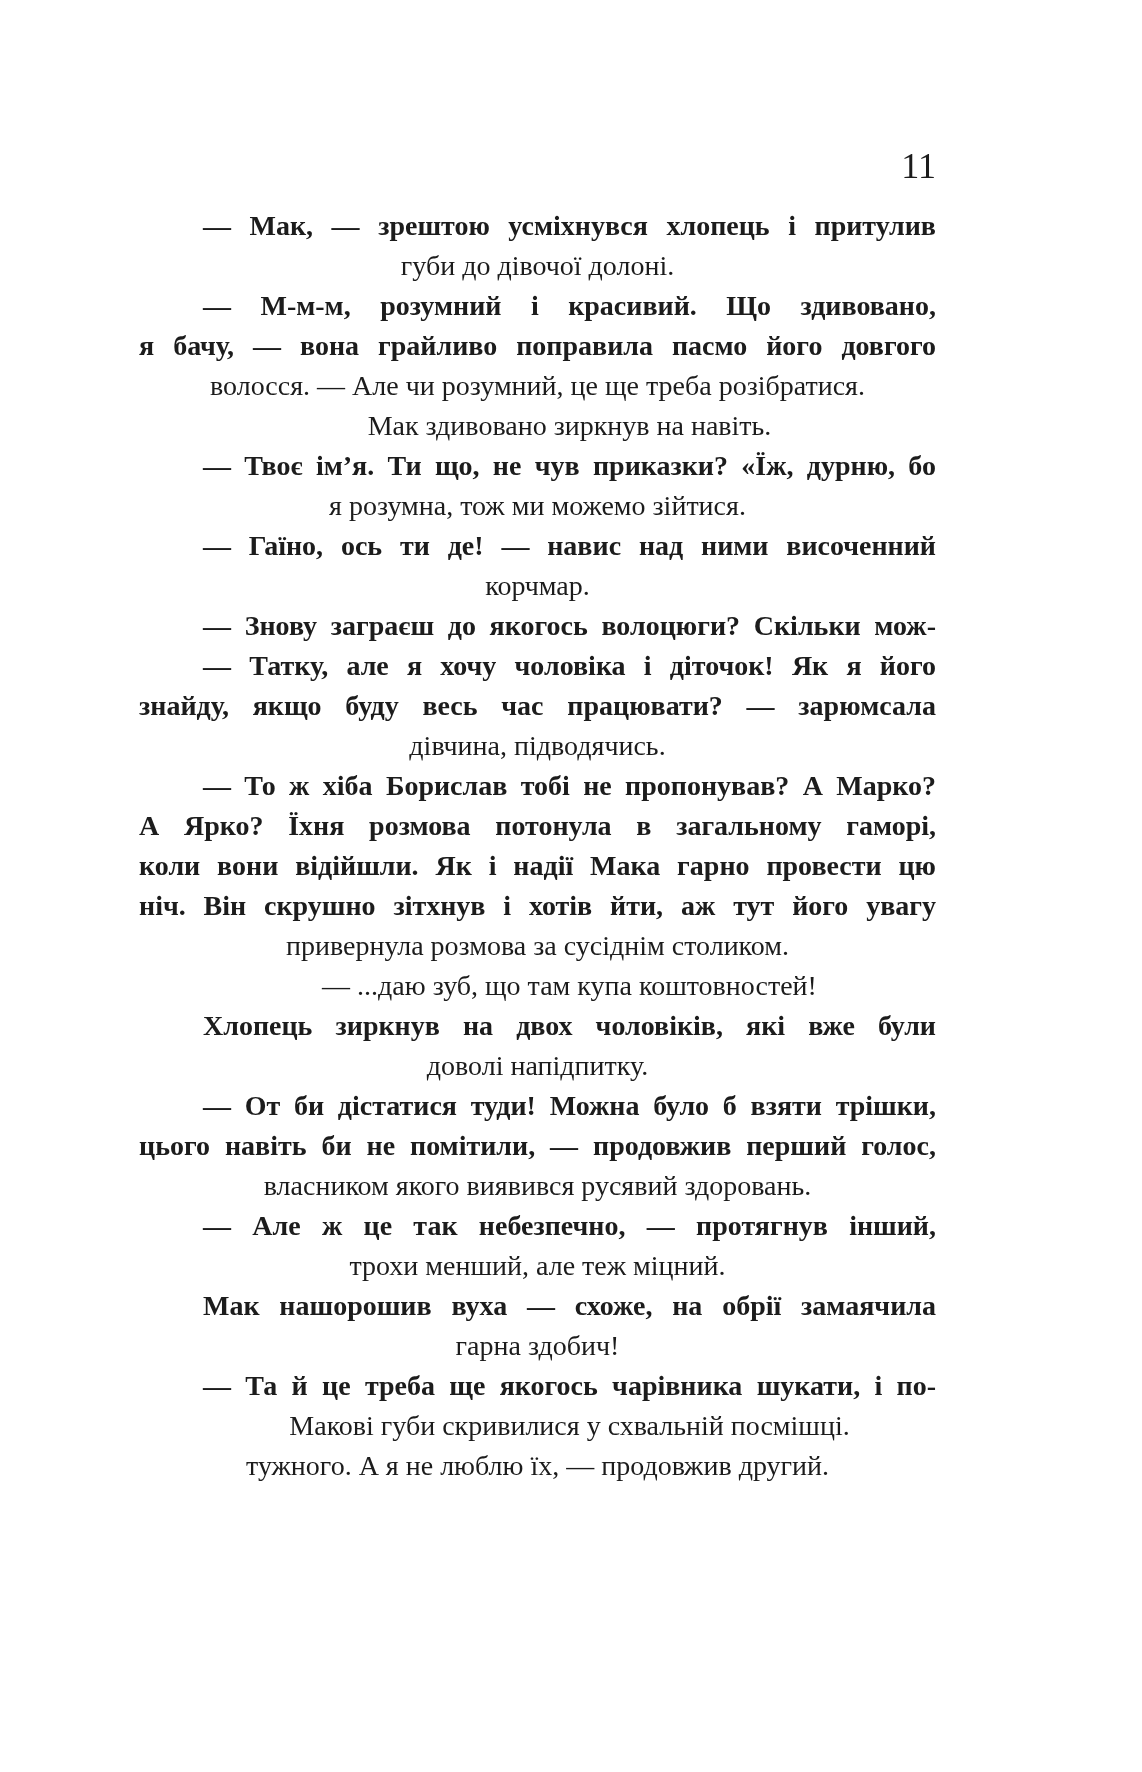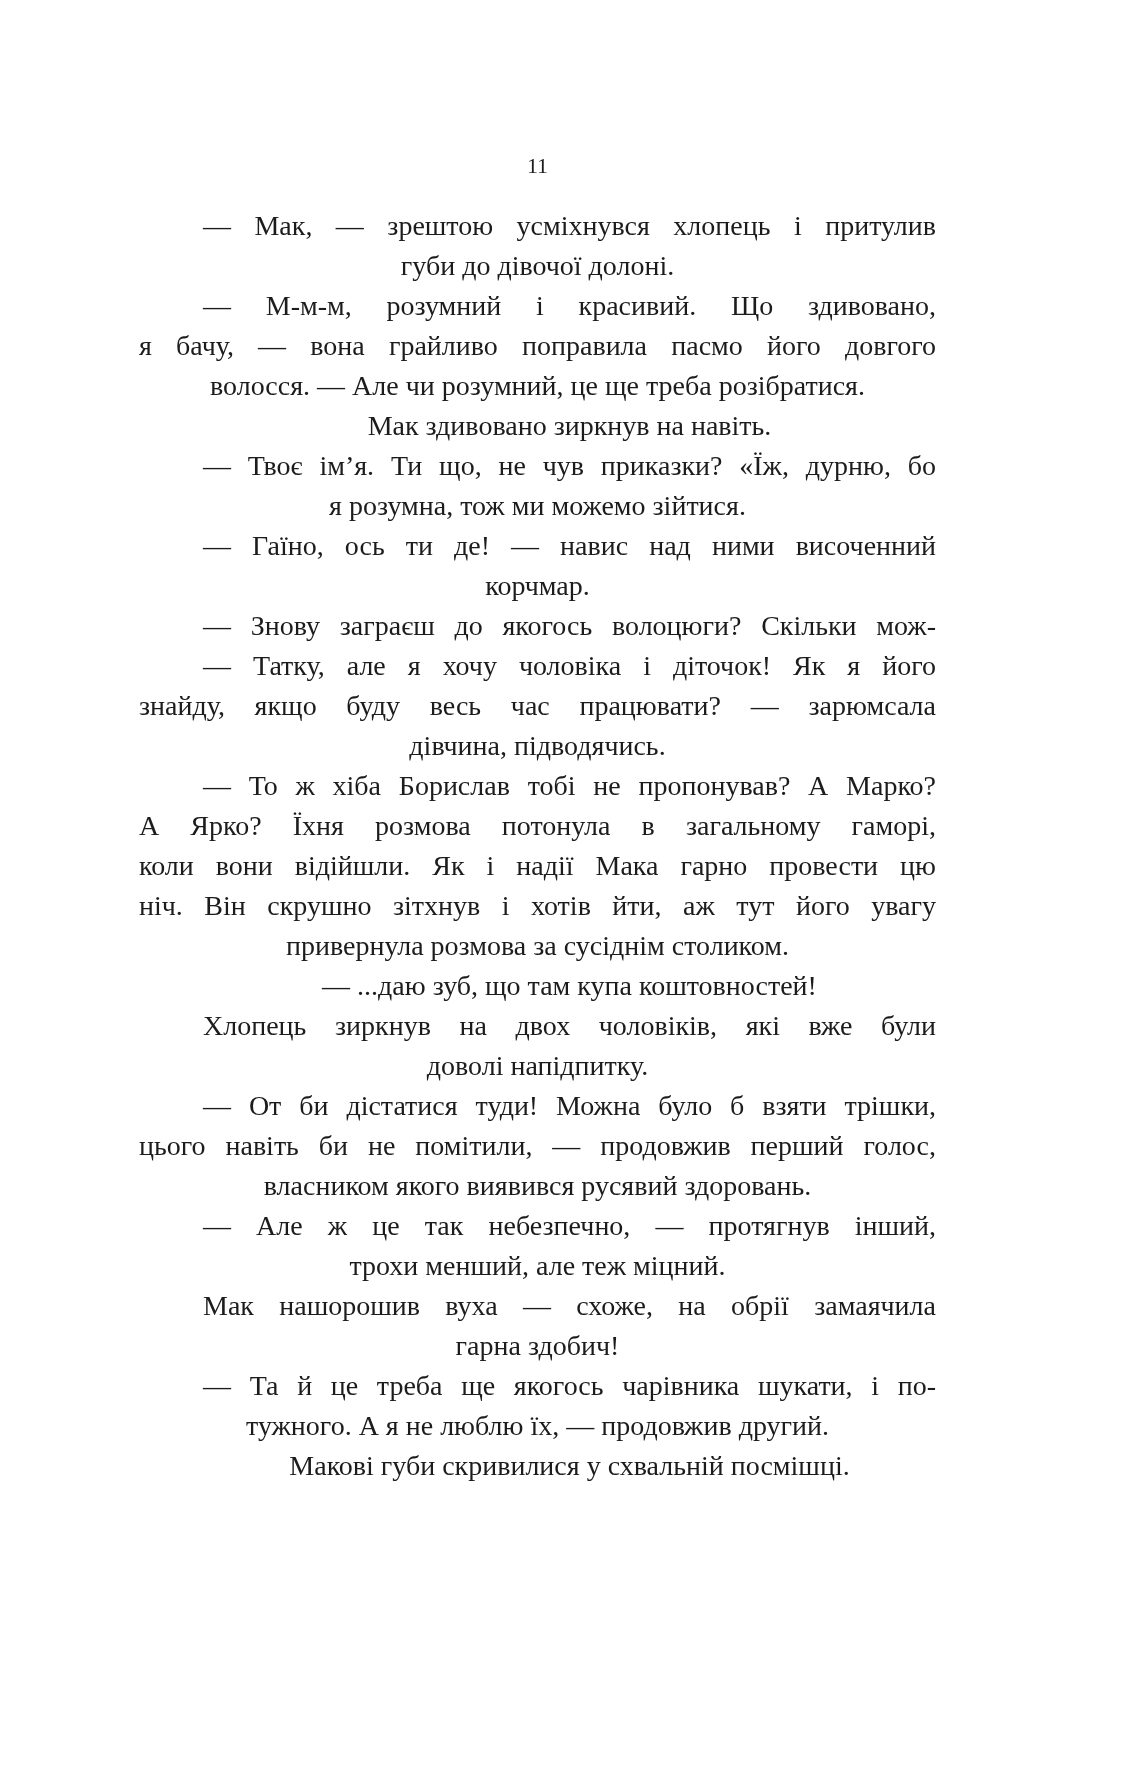--- a/index.html
+++ b/index.html
@@ -17,42 +17,43 @@
   .page {
     position: absolute;
     inset: 0;
     background: #ffffff;
   }
   .page-number {
     position: absolute;
     left: 139px;
     top: 150px;
     width: 797px;
-    text-align: center;
-    font-size: 22px;
+    text-align: right;
+    font-size: 36px;
     line-height: 32px;
     color: #1c1c1c;
   }
   .text-block {
     position: absolute;
     left: 139px;
     top: 206px;
     width: 797px;
     color: #1c1c1c;
   }
   .line {
     font-size: 28px;
     line-height: 40px;
     height: 40px;
     overflow: hidden;
     text-align: center;
   }
   .line.j {
     text-align: justify;
     text-align-last: justify;
+    font-weight: bold;
   }
   .line.ind {
     text-indent: 64px;
   }
 </style>
 </head>
 <body>
 
 <div class="page">
   <div class="page-number">11</div>
@@ -80,16 +81,16 @@
       <div class="line j ind">Хлопець зиркнув на двох чоловіків, які вже були</div>
       <div class="line">доволі напідпитку.</div>
       <div class="line j ind">— От би дістатися туди! Можна було б взяти трішки,</div>
       <div class="line j">цього навіть би не помітили, — продовжив перший голос,</div>
       <div class="line">власником якого виявився русявий здоровань.</div>
       <div class="line j ind">— Але ж це так небезпечно, — протягнув інший,</div>
       <div class="line">трохи менший, але теж міцний.</div>
       <div class="line j ind">Мак нашорошив вуха — схоже, на обрії замаячила</div>
       <div class="line">гарна здобич!</div>
       <div class="line j ind">— Та й це треба ще якогось чарівника шукати, і по-</div>
+      <div class="line ind">Макові губи скривилися у схвальній посмішці.</div>
       <div class="line">тужного. А я не люблю їх, — продовжив другий.</div>
-      <div class="line ind">Макові губи скривилися у схвальній посмішці.</div>
     </div>
 </div>
 
 </body></html>

